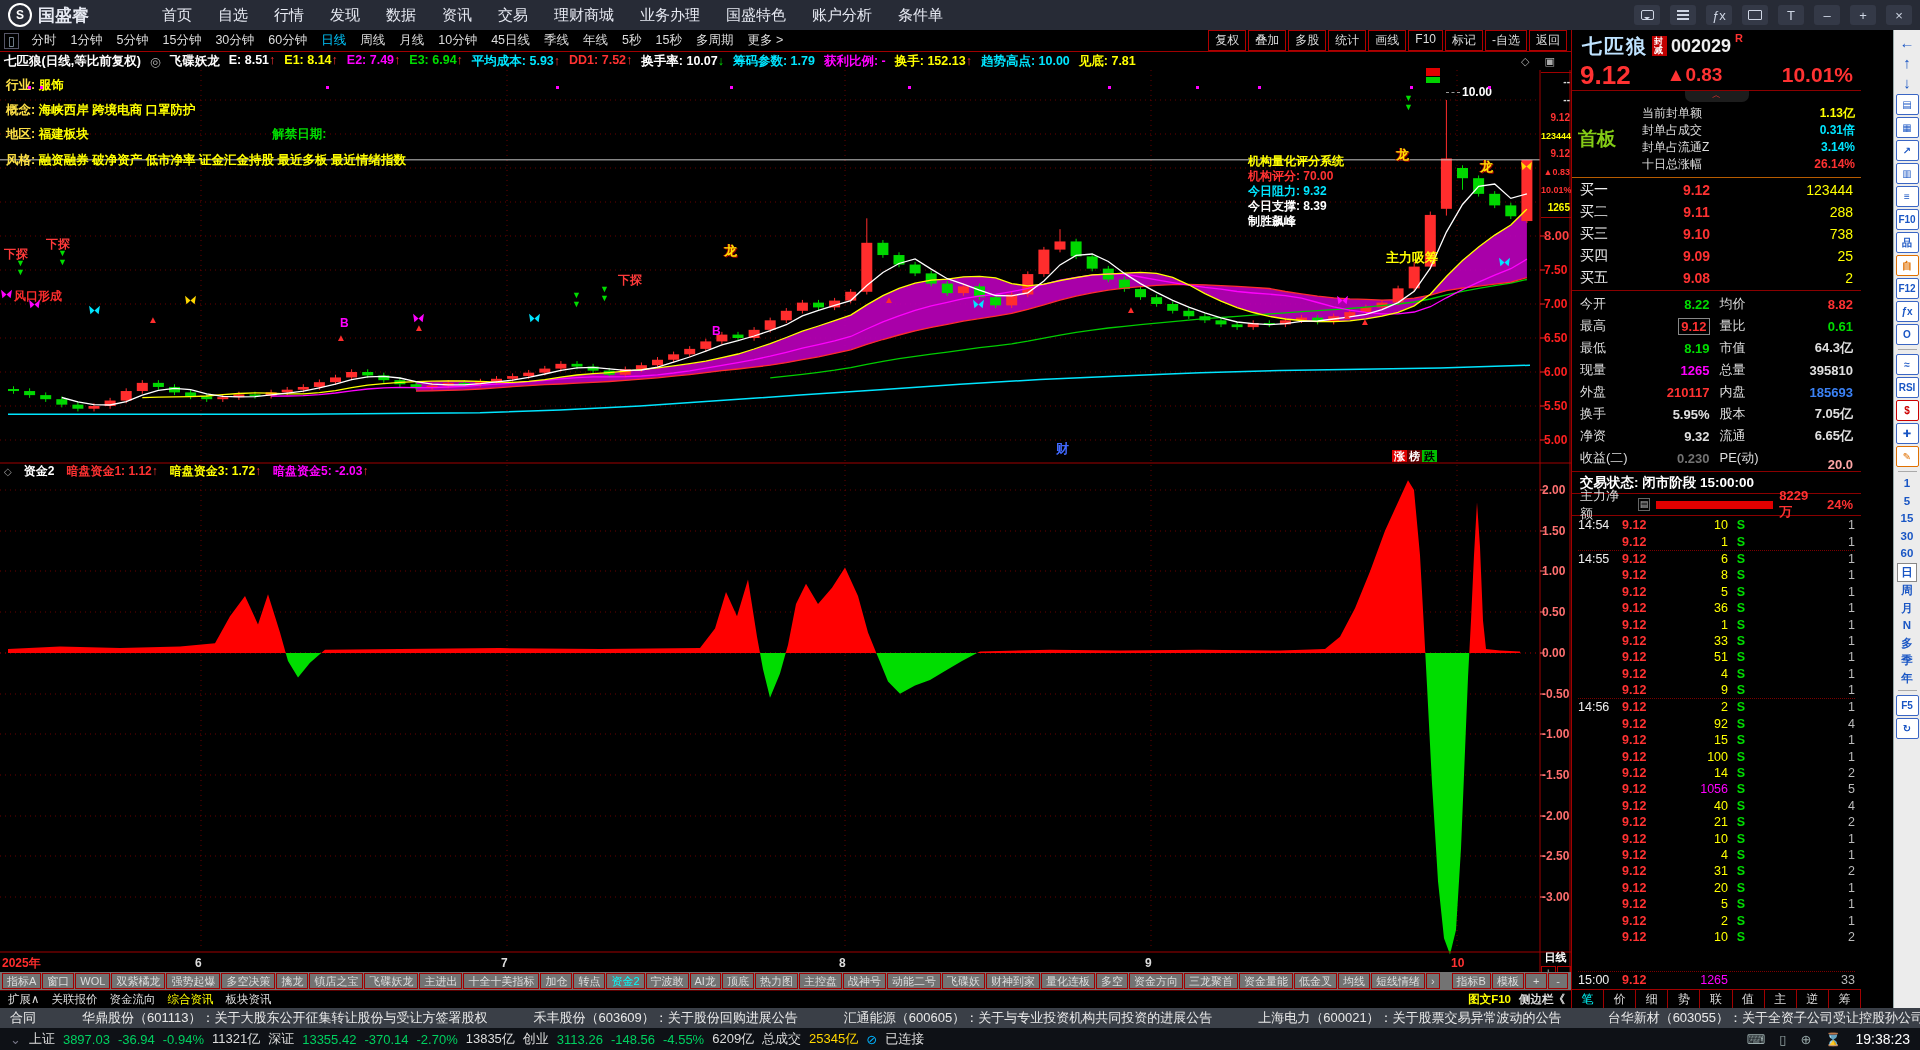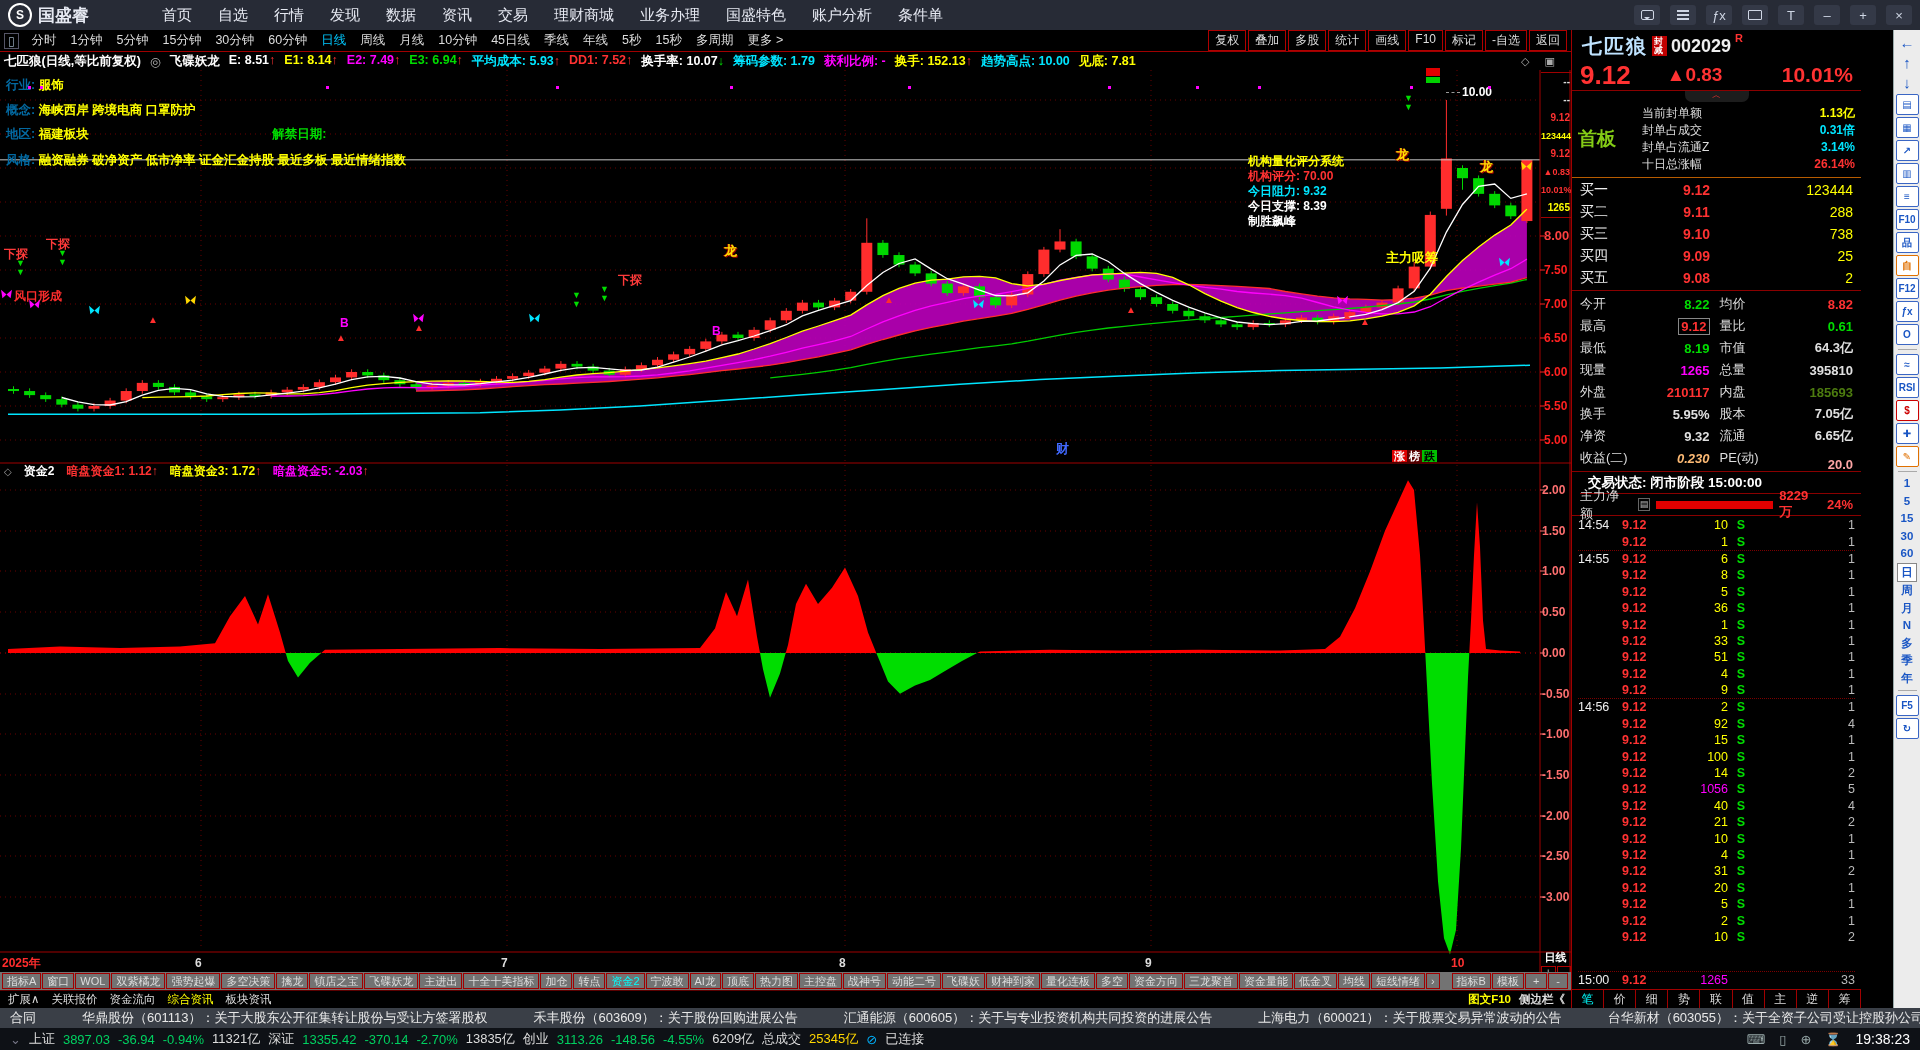--- a/index.html
+++ b/index.html
@@ -27,21 +27,21 @@
   
   #chartzone{left:0;top:52px;width:1571px;height:920px;}
   #titlerow{position:absolute;left:0;top:0;width:1571px;height:18px;display:flex;align-items:center;gap:9px;font-size:12.5px;font-weight:bold;color:#fff;box-sizing:border-box;padding:0 10px 0 4px;}
   .tv{white-space:nowrap;}
   .tr-icons{margin-left:auto;color:#aaa;font-size:11px;letter-spacing:6px;}
   #chart-svg{position:absolute;left:0;top:18px;}
   svg text{font-family:"Liberation Sans","DejaVu Sans",sans-serif;}
   #overlay{position:absolute;left:0;top:0;width:1571px;height:920px;pointer-events:none;}
   #overlay > div, #overlay > span{position:absolute;}
   .info-line{font-size:12.5px;font-weight:bold;white-space:nowrap;}
-  .il-label{color:#0369a1;}
+  .il-label{color:#fde047;}
   .il-val{color:#ffff00;}
   .il-green{color:#00dd00;}
   .ann{font-weight:bold;white-space:nowrap;}
   .xiatan{color:#ff3a3a;font-size:12px;}
   .garr{color:#00dd00;font-size:9px;line-height:9px;}
   .rtri{color:#ff2d2d;font-size:10px;}
   .bmark{color:#ff00ff;font-size:12px;}
   .dragon{color:#ffe000;font-size:13px;text-shadow:1px 1px 0 #a00000,-1px 0 0 #a00000;}
   .zhuli{color:#ffff00;font-size:13px;}
   .fengkou{color:#ff2d2d;font-size:12px;}
@@ -90,21 +90,21 @@
   .lvl .p{flex:1;text-align:center;color:#ff3232;font-weight:bold;}
   .lvl .v{width:86px;text-align:right;color:#ffff00;}
   #qstats{border-bottom:1px solid #8a0000;padding:2px 0;}
   .qs-row{display:flex;align-items:center;height:22px;font-size:13px;padding:0 8px;}
   .qs-row .l{color:#ddd;}
   .qs-row .l1{width:48px;}
   .qs-row .v1{flex:1;text-align:right;font-weight:bold;padding-right:10px;}
   .qs-row .l2{width:52px;}
   .qs-row .v2{flex:1;text-align:right;font-weight:bold;}
   .boxed{border:1px solid #888;padding:0 2px;}
-  #qstatus{height:21px;font-size:13.5px;font-weight:bold;color:#fff;display:flex;align-items:center;padding:0 8px;border-bottom:1px solid #8a0000;margin-left:8px;}
+  #qstatus{height:21px;font-size:13.5px;font-weight:bold;color:#fff;display:flex;align-items:center;padding:0 8px;border-bottom:1px solid #8a0000;}
   #qmain{height:21px;display:flex;align-items:center;font-size:13px;padding:0 8px;border-bottom:1px solid #8a0000;gap:6px;}
   #qmain .bar{width:118px;height:8px;background:#2a0000;}
   #qmain .bar div{width:100%;height:8px;background:#e00000;}
   #qmain .mv{color:#ff3232;font-weight:bold;}
   #qmain .ic{color:#bbb;border:1px solid #666;font-size:9px;line-height:11px;padding:0 1px;}
   #qticks{flex:1;overflow:hidden;display:flex;flex-direction:column;padding:1px 6px;}
   .tick{display:flex;align-items:center;height:16.4px;font-size:12.5px;flex:0 0 auto;}
   .tick.sep{border-top:1px dotted #7a0000;}
   .tick .t{width:44px;color:#eee;}
   .tick .p{width:50px;color:#ff3232;font-weight:bold;}
@@ -784,37 +784,37 @@
         <div class="qs-row">
           <span class="l l1">现量</span>
           <span class="v1" style="color: rgb(255, 0, 255);">1265</span>
           <span class="l l2">总量</span>
           <span class="v2" style="color: rgb(224, 224, 224);">395810</span>
         </div>
         <div class="qs-row">
           <span class="l l1">外盘</span>
           <span class="v1" style="color: rgb(255, 50, 50);">210117</span>
           <span class="l l2">内盘</span>
-          <span class="v2" style="color: #4d7c0f;">185693</span>
+          <span class="v2" style="color: #3b82f6;">185693</span>
         </div>
         <div class="qs-row">
           <span class="l l1">换手</span>
           <span class="v1" style="color: rgb(224, 224, 224);">5.95%</span>
           <span class="l l2">股本</span>
           <span class="v2" style="color: rgb(224, 224, 224);">7.05亿</span>
         </div>
         <div class="qs-row">
           <span class="l l1">净资</span>
           <span class="v1" style="color: rgb(224, 224, 224);">9.32</span>
           <span class="l l2">流通</span>
           <span class="v2" style="color: rgb(224, 224, 224);">6.65亿</span>
         </div>
         <div class="qs-row">
           <span class="l l1">收益(二)</span>
-          <span class="v1" style="color: #fdba74; font-style: italic;">0.230</span>
+          <span class="v1" style="color: #737373;">0.230</span>
           <span class="l l2">PE(动)</span>
           <span class="v2" style="color: #fca5a5; margin-top: 13px;">20.0</span>
         </div>
       </div>
     <div id="qstatus">交易状态: 闭市阶段 15:00:00</div>
     <div id="qmain">
       <span>主力净额</span>
       <span class="ic">▤</span>
       <span class="bar">
           <div></div>

